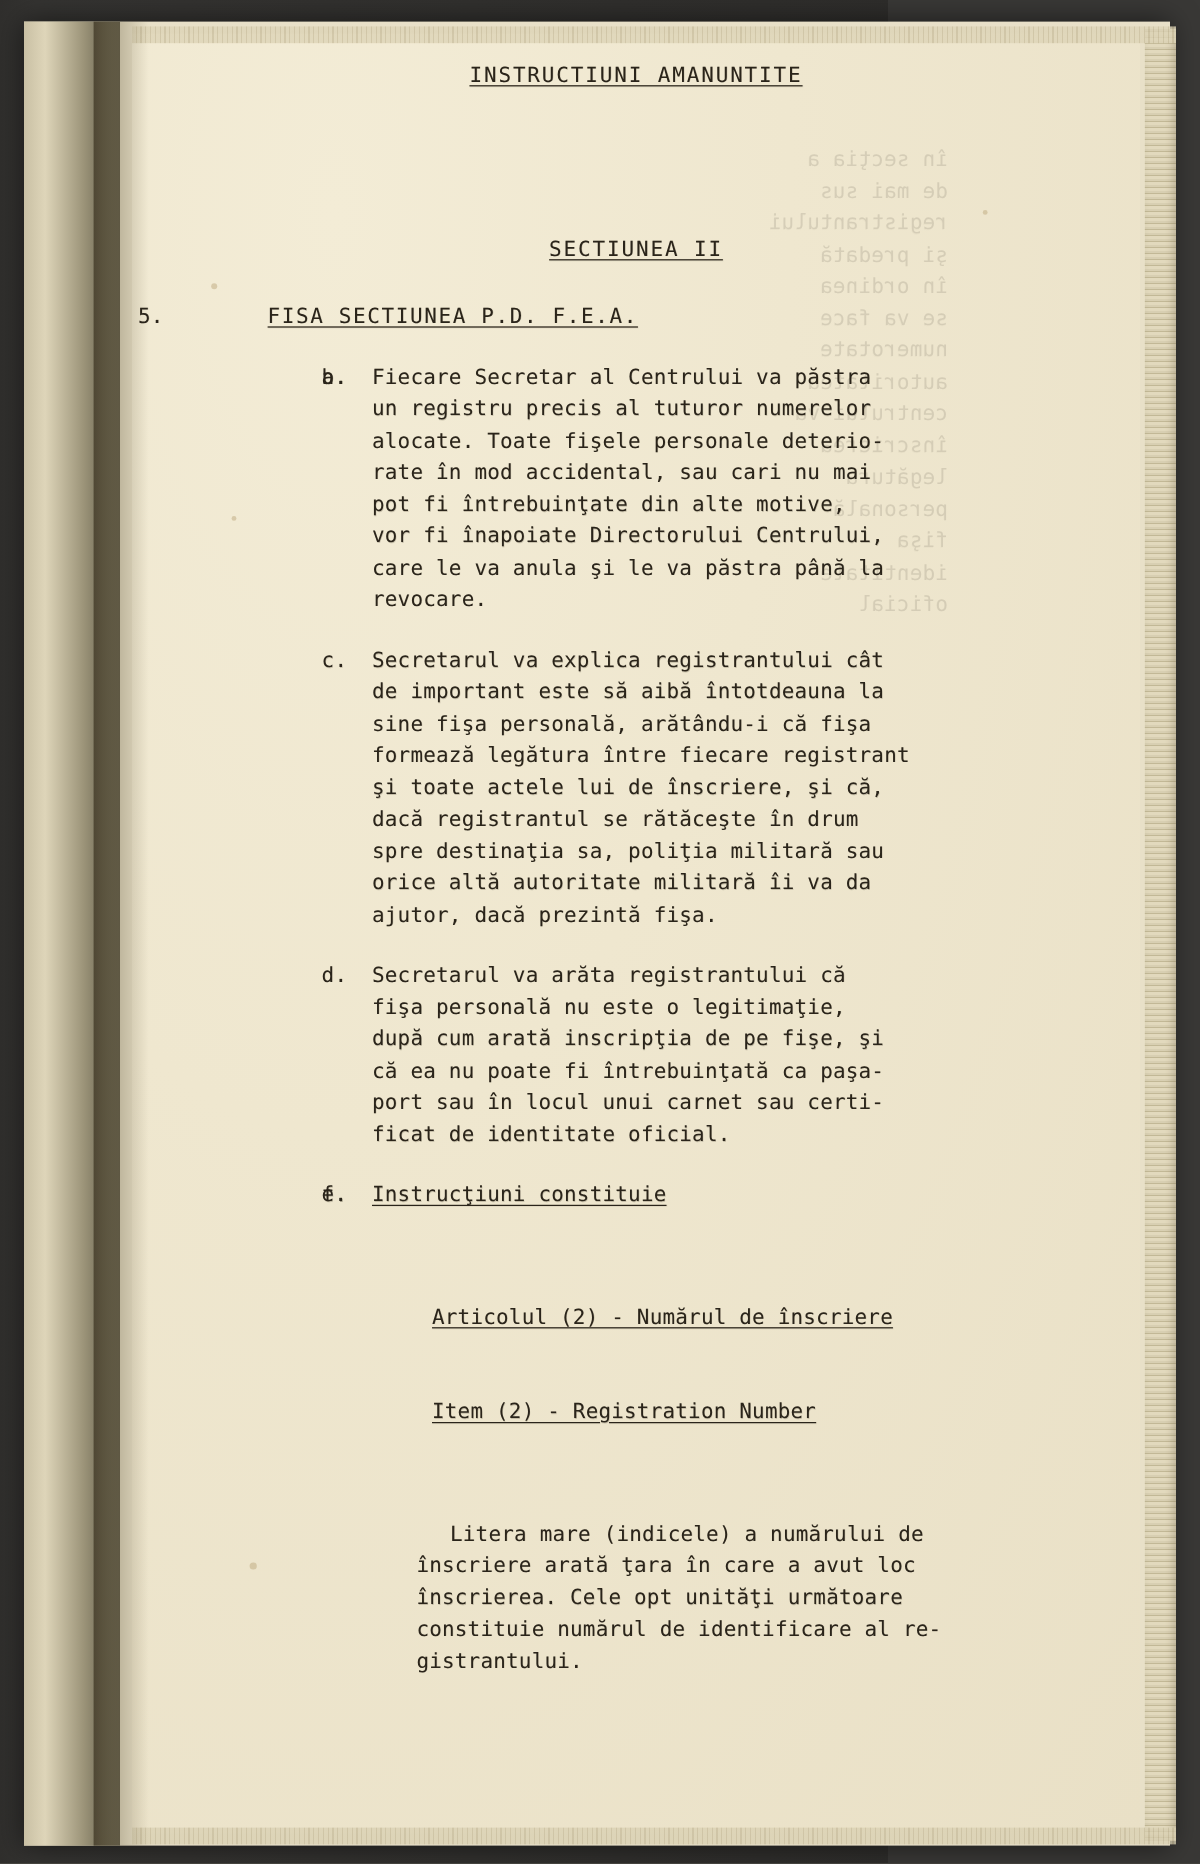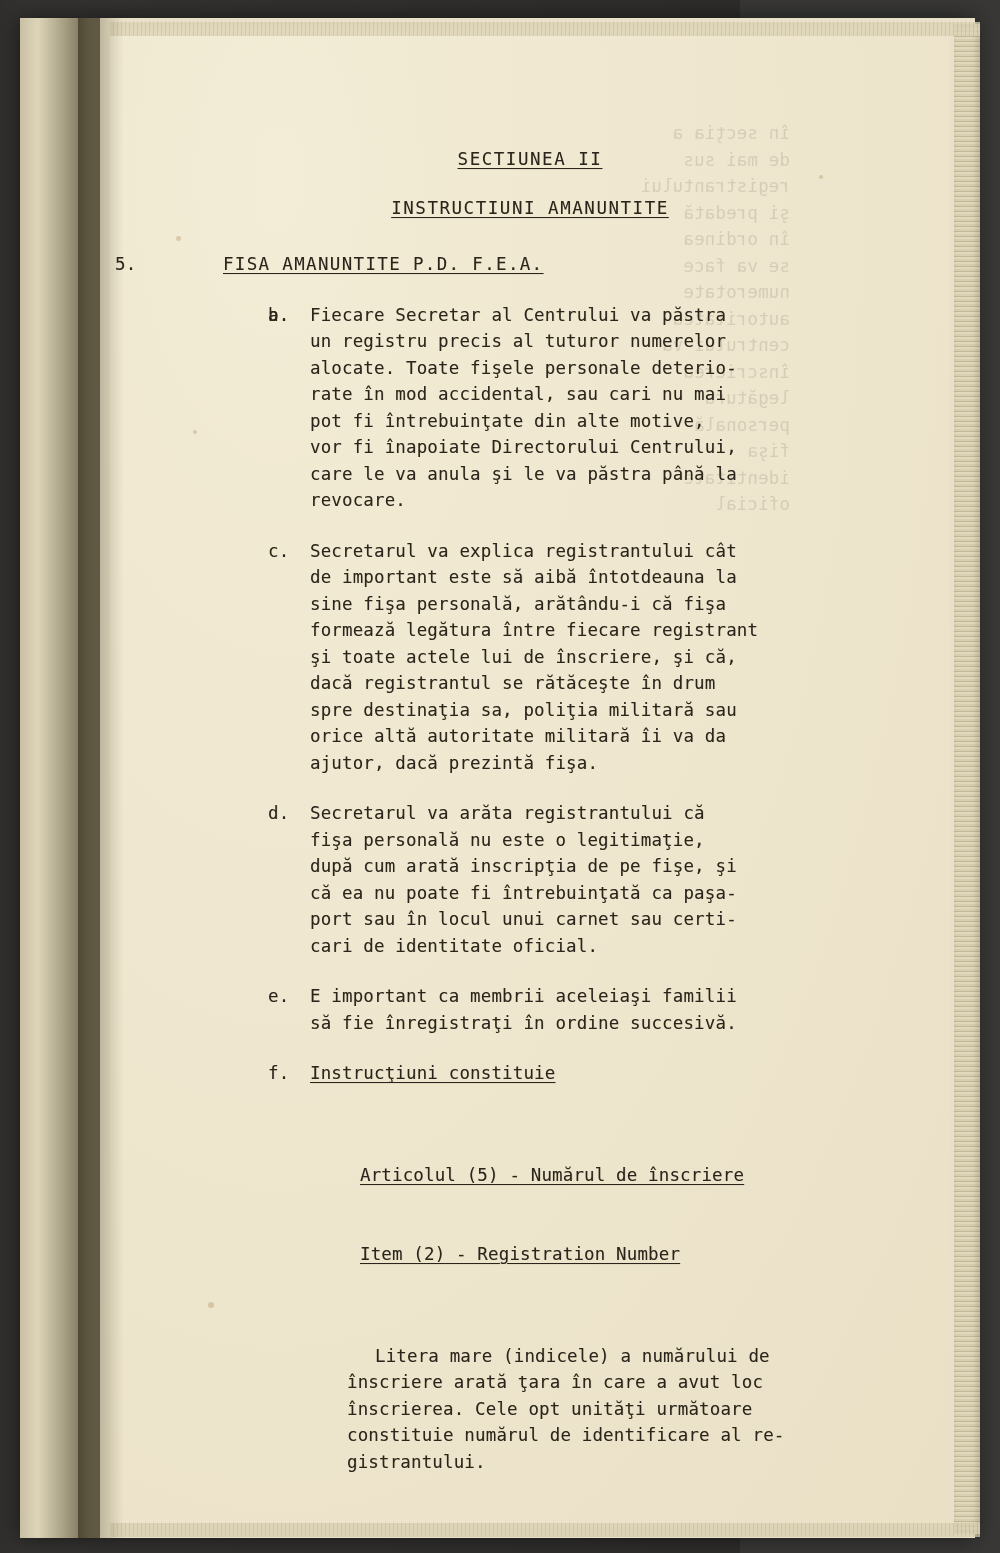--- a/index.html
+++ b/index.html
@@ -222,31 +222,31 @@
 identitate
 oficial</div>
 
   <div class="fox" style="left:176px;top:236px;width:5px;height:5px;"></div>
   <div class="fox" style="left:193px;top:430px;width:4px;height:4px;"></div>
   <div class="fox" style="left:208px;top:1302px;width:6px;height:6px;"></div>
   <div class="fox" style="left:819px;top:175px;width:4px;height:4px;"></div>
 
   <div class="content">
 
+    <div class="typed heading2">
+      <span class="u">INSTRUCTIUNI AMANUNTITE</span>
+    </div>
+
     <div class="typed heading1">
       <span class="u">SECTIUNEA II</span>
     </div>
 
-    <div class="typed heading2">
-      <span class="u">INSTRUCTIUNI AMANUNTITE</span>
-    </div>
-
     <div class="typed sec-row">
       <span class="sec-num">5.</span>
-      <span class="sec-title u">FISA AMANUNTITE  P.D.   F.E.A.</span>
+      <span class="sec-title u">FISA SECTIUNEA  P.D.   F.E.A.</span>
     </div>
 
     <div class="typed item">
       <span class="lbl">a.</span>
     </div>
 
     <div class="typed item">
       <span class="lbl">b.</span>
       <span class="body">Fiecare Secretar al Centrului va păstra
 un registru precis al tuturor numerelor
@@ -271,36 +271,34 @@
 ajutor, dacă prezintă fişa.</span>
     </div>
 
     <div class="typed item">
       <span class="lbl">d.</span>
       <span class="body">Secretarul va arăta registrantului că
 fişa personală nu este o legitimaţie,
 după cum arată inscripţia de pe fişe, şi
 că ea nu poate fi întrebuinţată ca paşa-
 port sau în locul unui carnet sau certi-
-cari de identitate oficial.</span>
+ficat de identitate oficial.</span>
     </div>
 
     <div class="typed item">
       <span class="lbl">e.</span>
-      <span class="body">E important ca membrii aceleiaşi familii
-să fie înregistraţi în ordine succesivă.</span>
     </div>
 
     <div class="typed item">
       <span class="lbl">f.</span>
       <span class="body u">Instrucţiuni constituie</span>
     </div>
 
     <div class="typed subblock">
-      <span class="line u">Articolul (5) - Numărul de înscriere</span>
+      <span class="line u">Articolul (2) - Numărul de înscriere</span>
       <span class="line u">Item (2) - Registration Number</span>
     </div>
 
     <div class="typed para">Litera mare (indicele) a numărului de
 înscriere arată ţara în care a avut loc
 înscrierea. Cele opt unităţi următoare
 constituie numărul de identificare al re-
 gistrantului.</div>
 
   </div>

